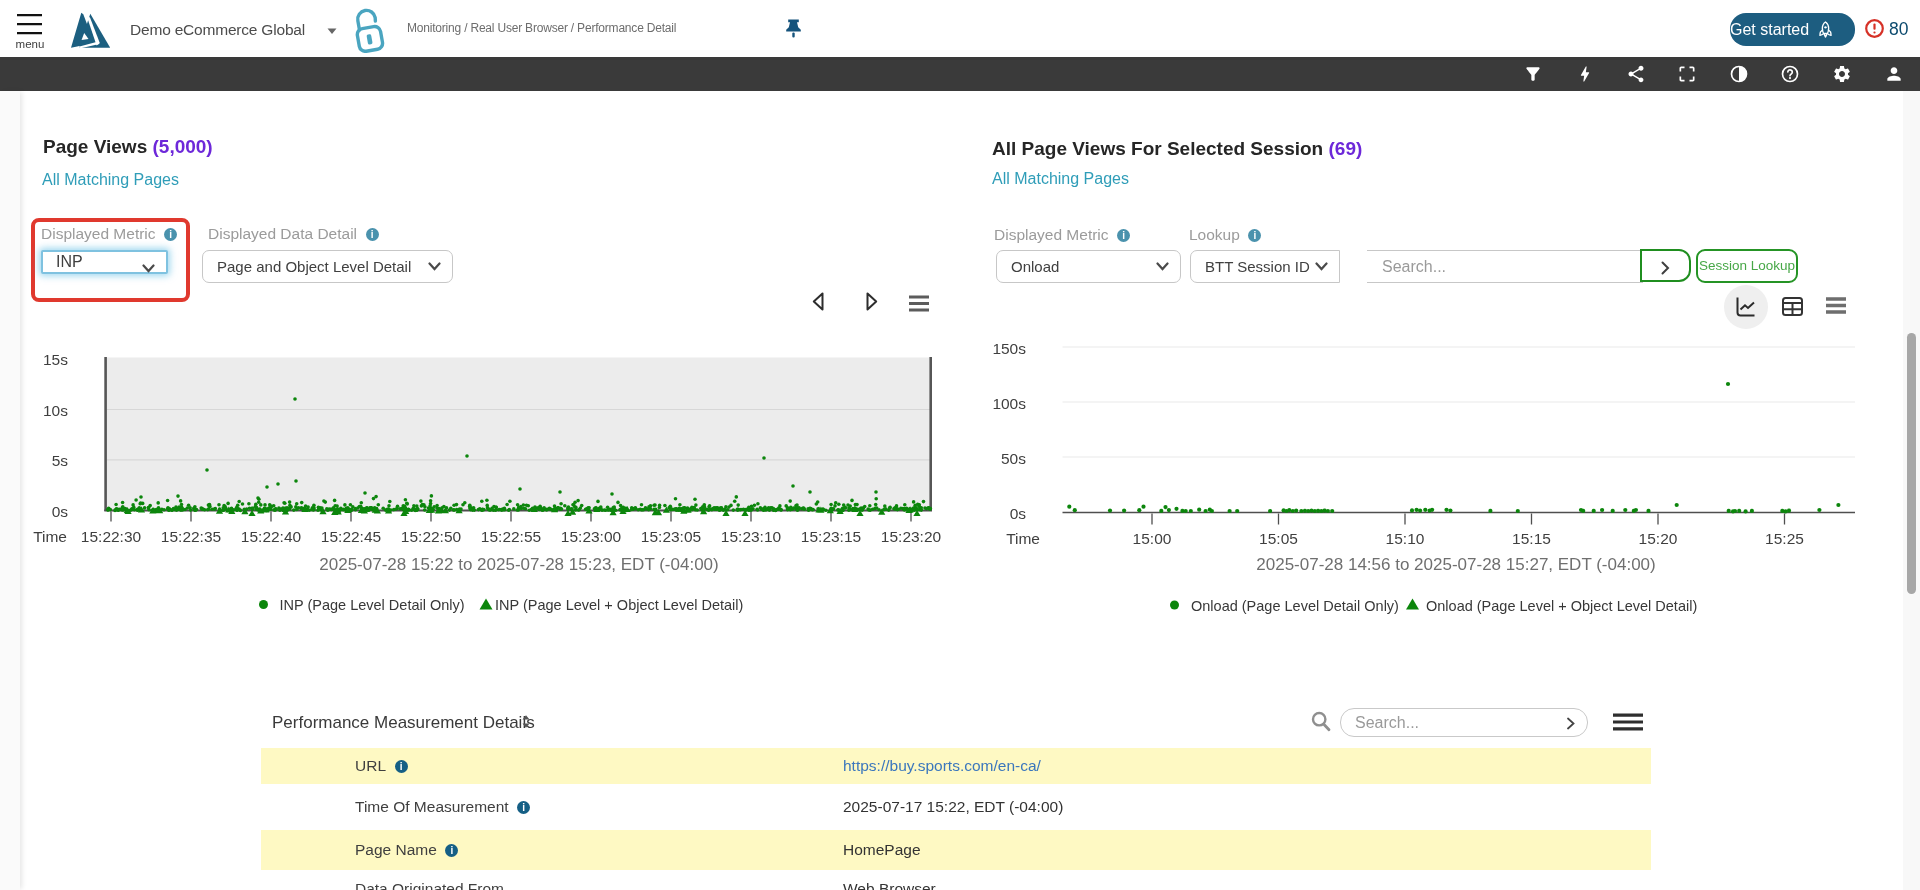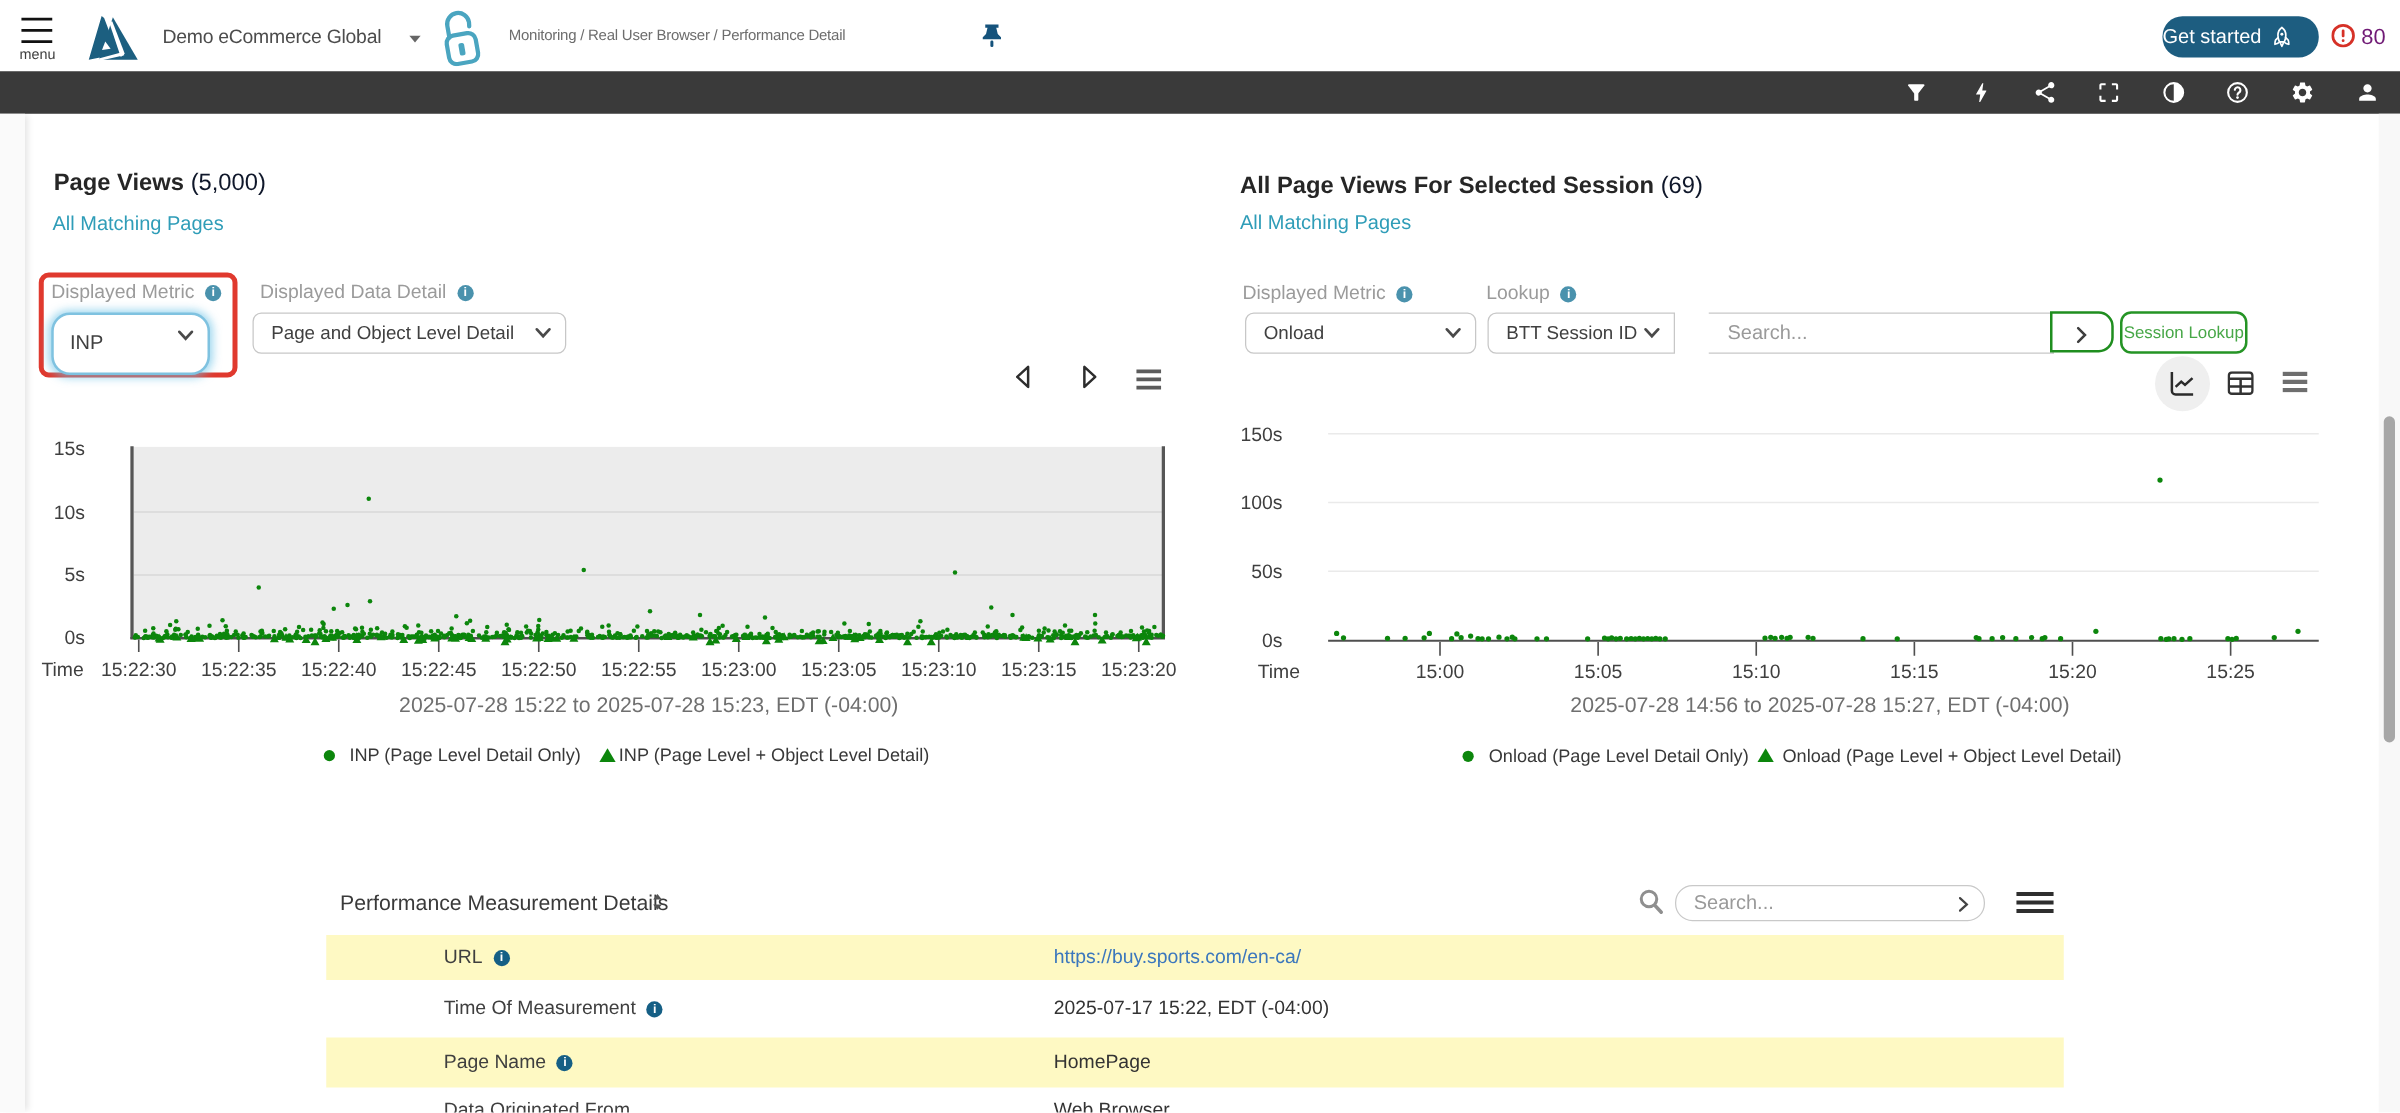--- a/index.html
+++ b/index.html
@@ -8,31 +8,31 @@
 .tbar{position:absolute;left:0;top:57px;width:1920px;height:34px;background:#3a3a3a}
 .lstrip{position:absolute;left:0;top:91px;width:20px;height:799px;background:#fafafa;
  box-shadow:3px 0 5px -1px rgba(0,0,0,.10)}
 .sbar{position:absolute;right:0;top:91px;width:17px;height:799px;background:#f8f8f8}
 .sthumb{position:absolute;right:4px;top:333px;width:9px;height:261px;background:#a7a7a7;border-radius:5px}
 .menu-lbl{position:absolute;left:14px;top:38px;width:32px;text-align:center;font-size:11.5px;color:#3d3d3d}
 .brandtxt{position:absolute;left:130px;top:21px;font-size:15.5px;color:#4c4c4c;letter-spacing:-0.2px}
 .crumb{position:absolute;left:407px;top:21px;font-size:12px;color:#6d6d6d;letter-spacing:-0.2px}
 .getstarted{position:absolute;left:1730px;top:13px;width:125px;height:33px;background:#1d5d80;
  border-radius:16px;color:#fff;font-size:16px;display:flex;align-items:center;gap:7px}
-.err80{position:absolute;left:1889px;top:19px;font-size:17.5px;color:#701a75}
+.err80{position:absolute;left:1889px;top:19px;font-size:17.5px;color:#0c4a6e}
 .h2{font-size:19px;font-weight:700;color:#262626}
-.h2 span{font-weight:400;color:#0f172a}
+.h2 span{font-weight:700;color:#6d28d9}
 .lnk{font-size:16px;color:#2f9db8}
 .flabel{font-size:15.5px;color:#9b9b9b}
 .sel{position:absolute;height:33px;border:1px solid #c7c7c7;border-radius:7px;background:#fff;
  font-size:15px;color:#404040;display:flex;align-items:center;padding-left:14px}
 .sel .chev{position:absolute;right:11px;top:11px}
 .redbox{position:absolute;left:31px;top:218px;width:159px;height:84px;border:4px solid #e0392e;border-radius:8px}
-.inpsel{position:absolute;left:41px;top:250px;width:127px;height:50px;background:#fff;border:2px solid #7fc2e0;
- border-radius:15px;box-shadow:0 0 7px 2px rgba(110,195,230,.65);font-size:16px;color:#404040;
+.inpsel{position:absolute;left:41px;top:250px;width:127px;height:24px;background:#fff;border:2px solid #7fc2e0;
+ border-radius:2px;box-shadow:0 0 7px 2px rgba(110,195,230,.65);font-size:16px;color:#404040;
  display:flex;align-items:center;padding-left:13px}
 .info{display:inline-block;width:13px;height:13px;border-radius:50%;background:#4a92ad;color:#fff;
  font-size:10px;font-weight:700;text-align:center;line-height:13px;vertical-align:1px}
 .info2{display:inline-block;width:13px;height:13px;border-radius:50%;background:#155f85;color:#fff;
  font-size:10px;font-weight:700;text-align:center;line-height:13px;vertical-align:1px}
 .srow{position:absolute;left:261px;width:1390px}
 .grey{background:#fef9c3}
 .tlabel{position:absolute;left:94px;font-size:15.5px;color:#3f3f3f}
 .tval{position:absolute;left:582px;font-size:15.5px;color:#333}
 .searchbox{position:absolute;border:1px solid #c9c9c9;border-radius:14px;background:#fff;

